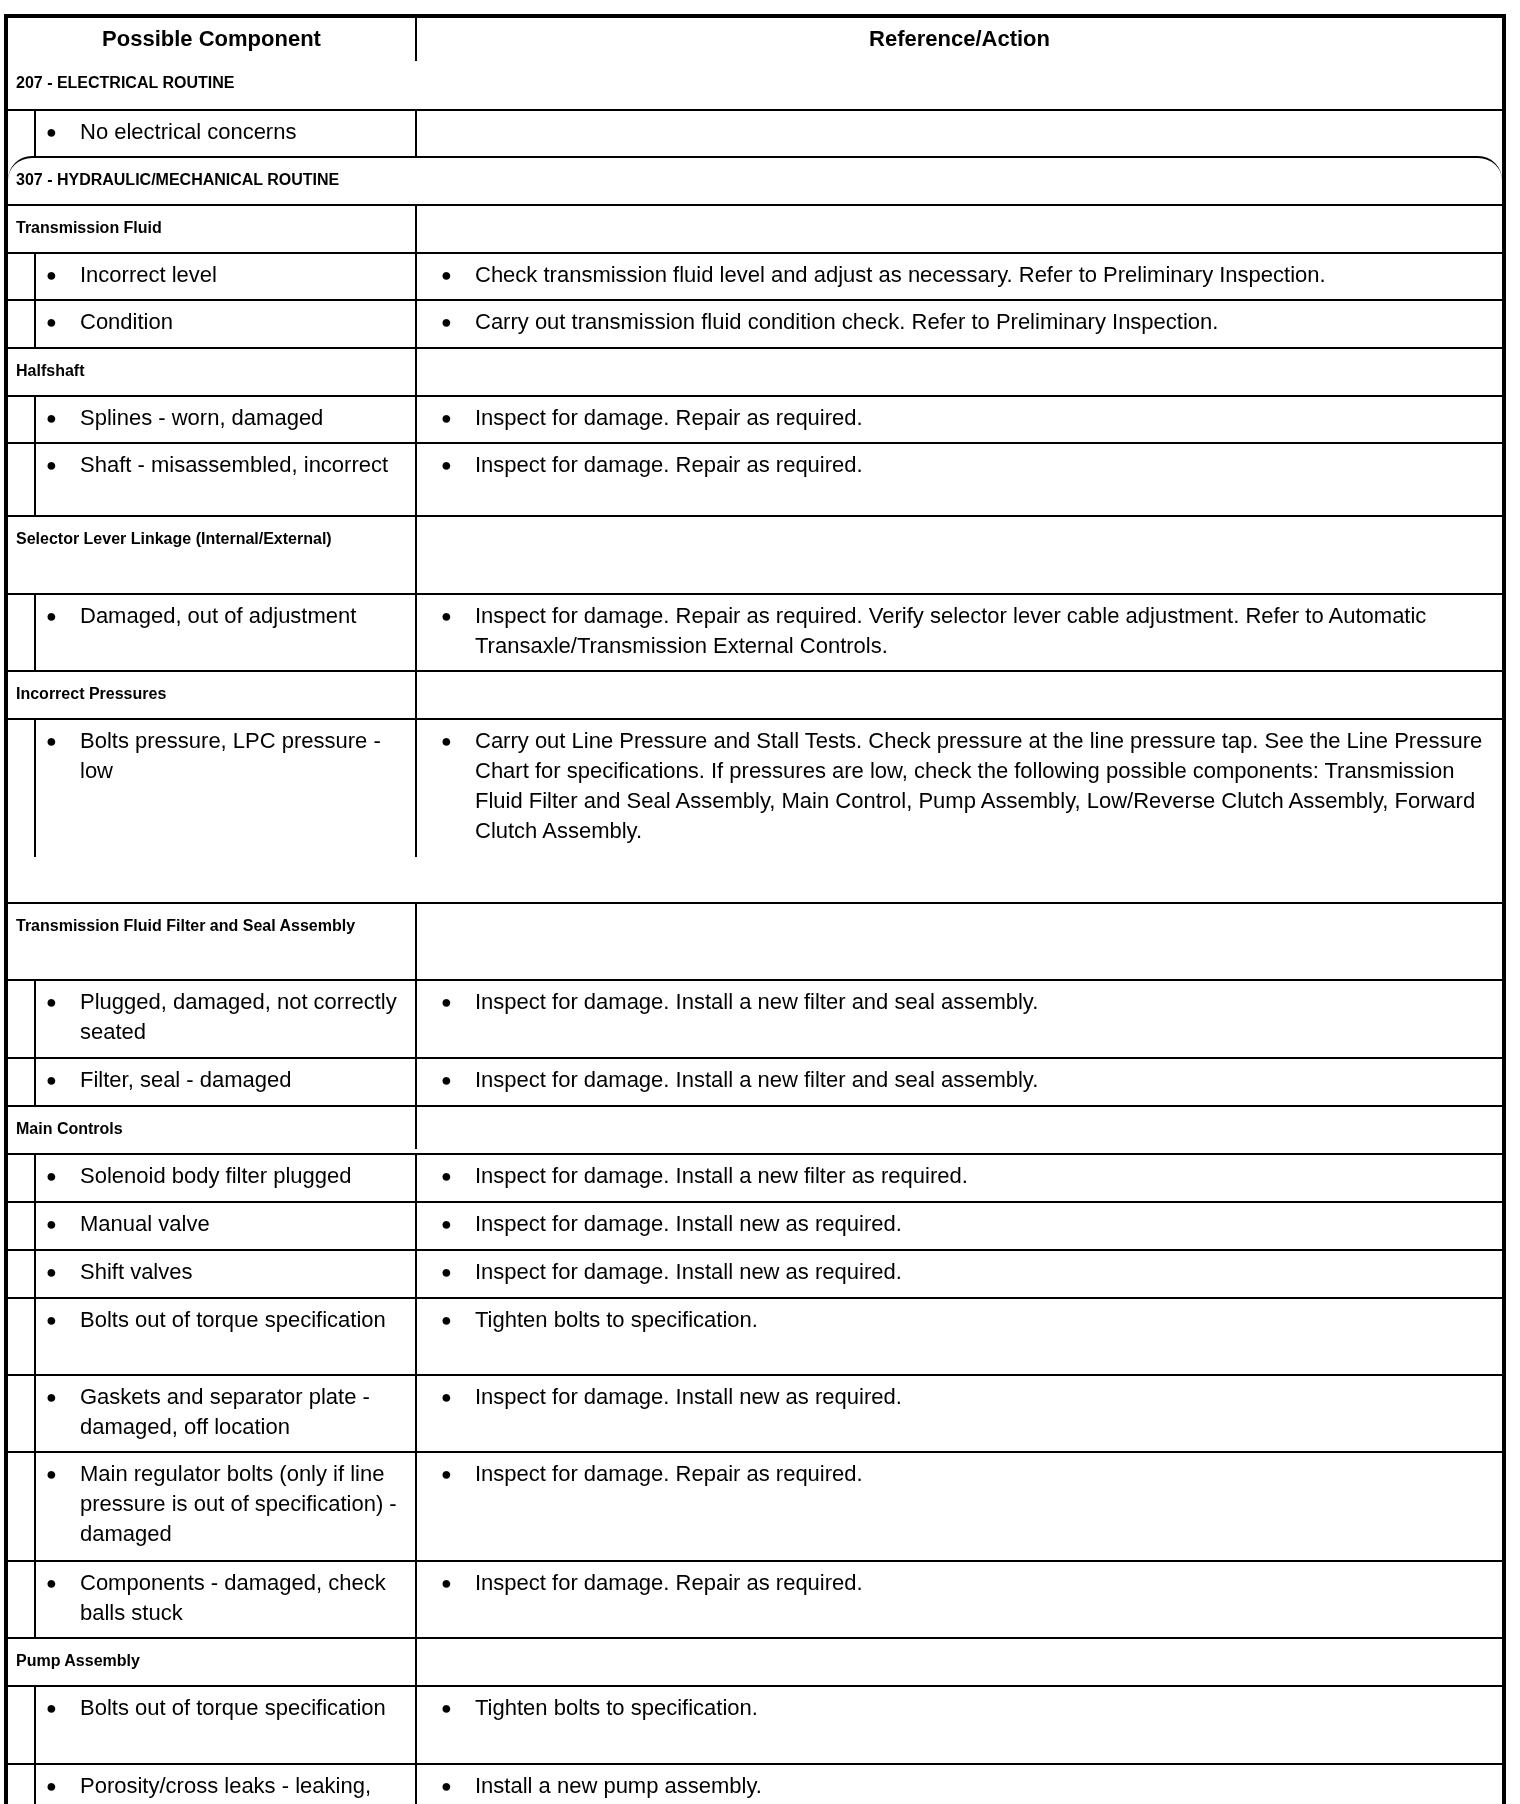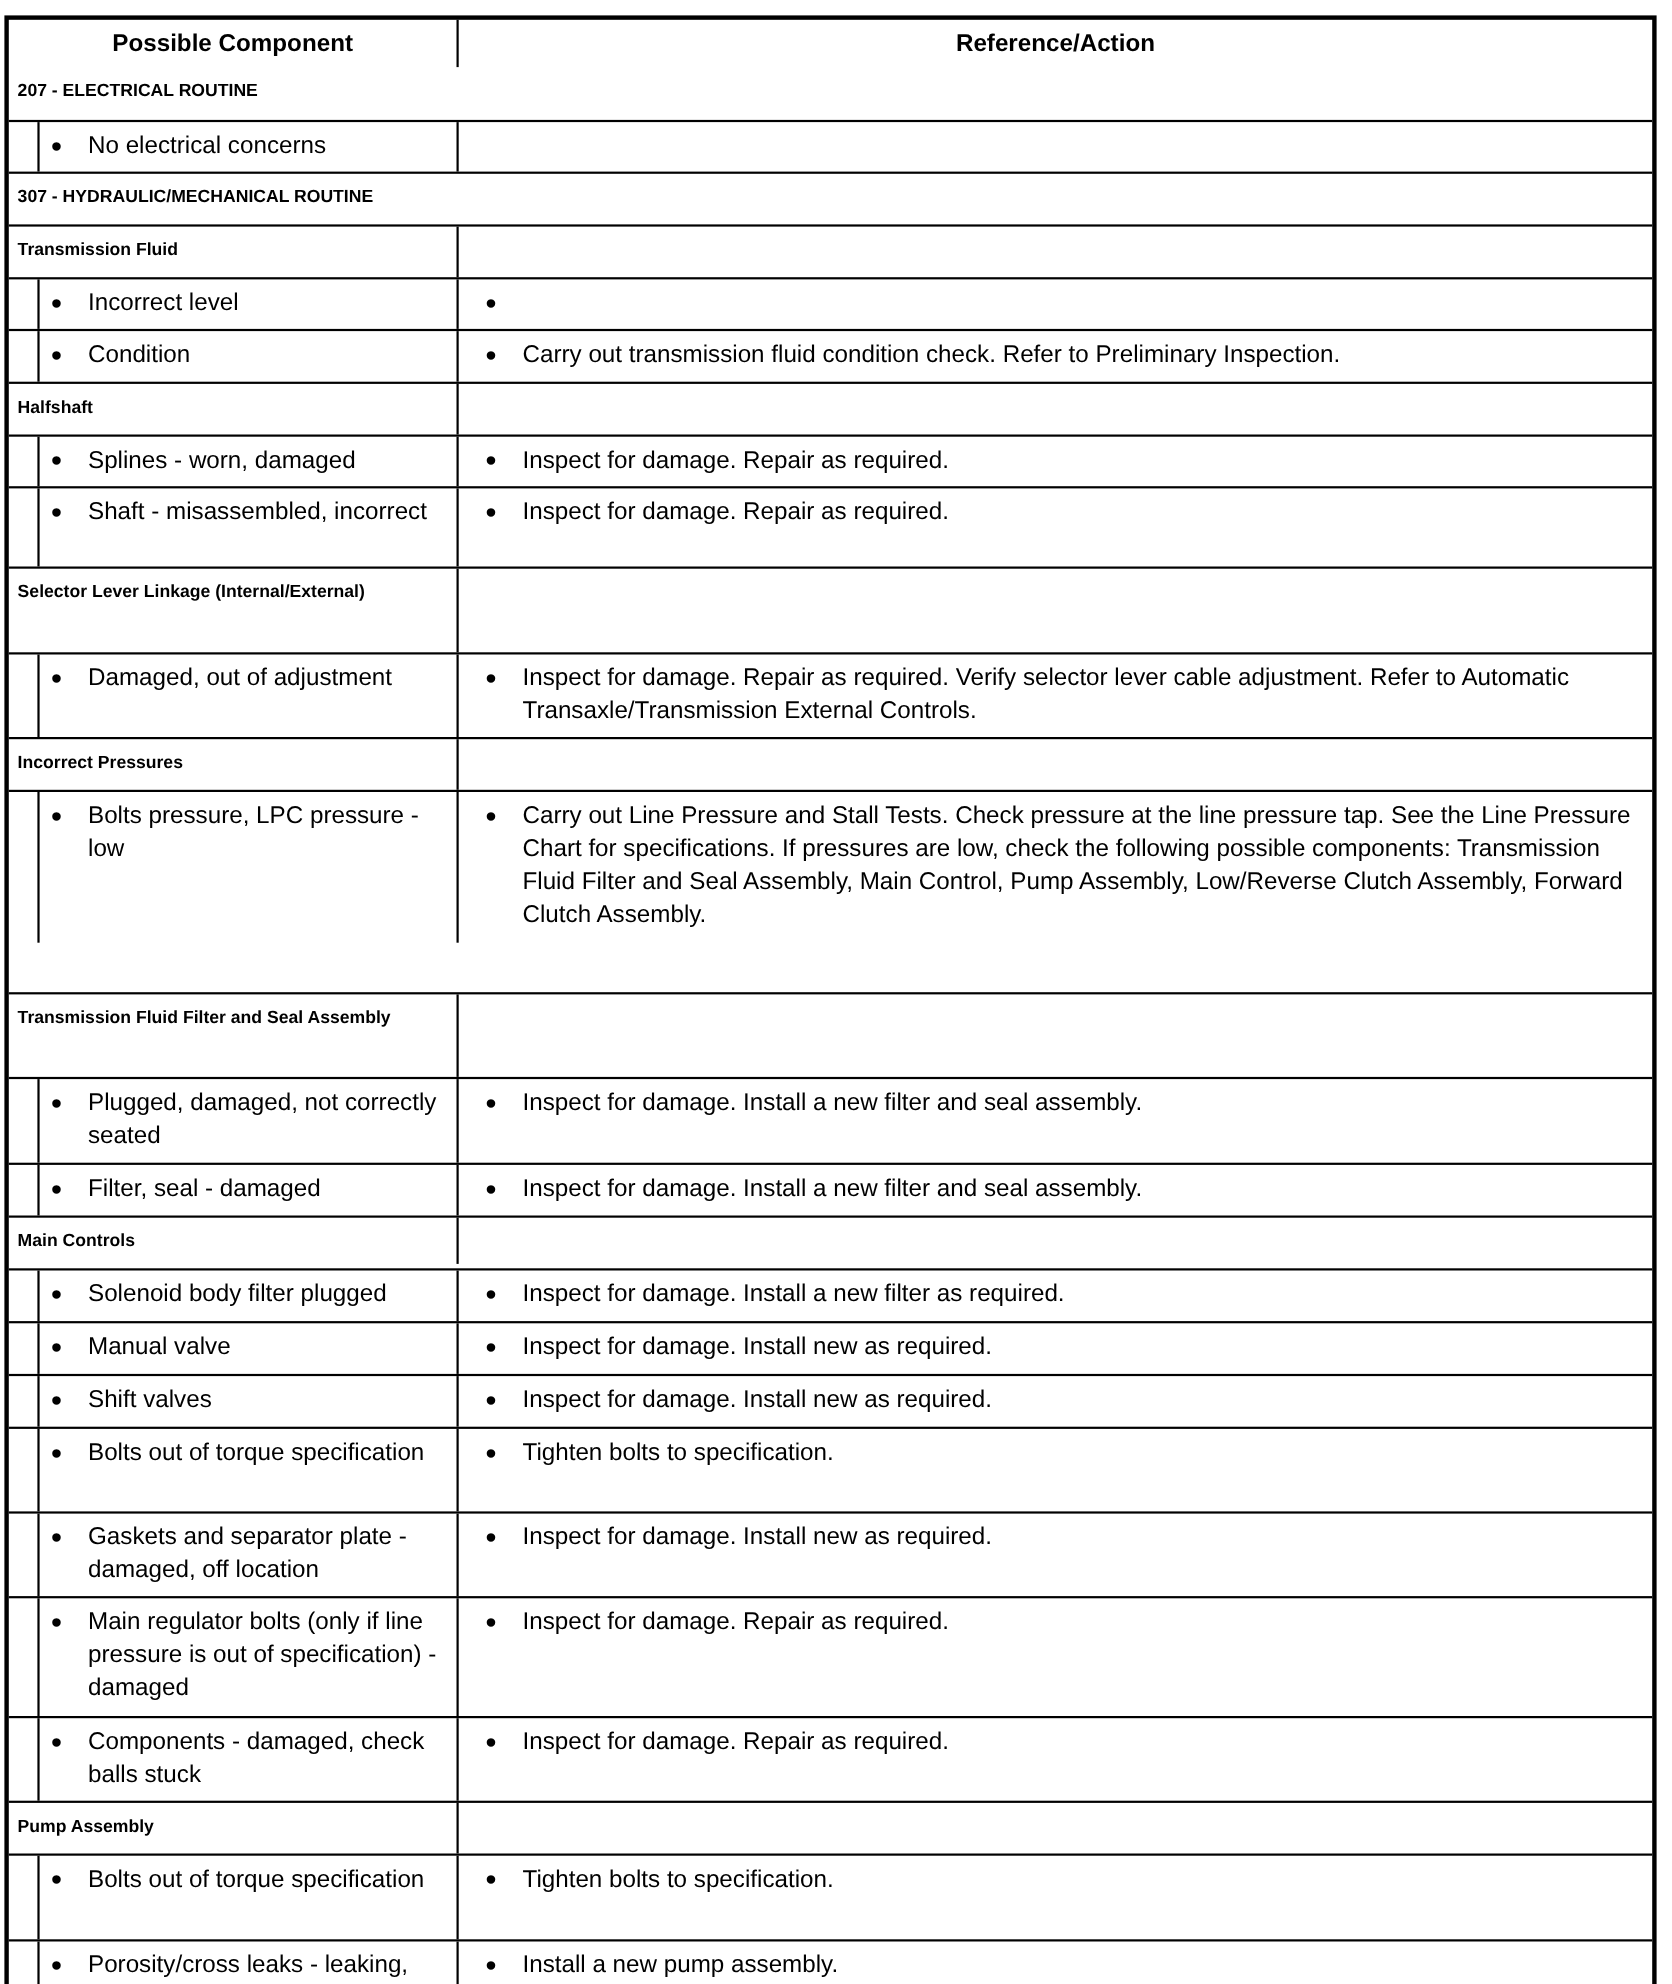--- a/index.html
+++ b/index.html
@@ -33,34 +33,35 @@
       <div class="row" style="height: 48px;">
         <div class="full grp">207 - ELECTRICAL ROUTINE</div>
       </div>
       <div class="row" style="height: 47px;">
         <div class="c1 item">
           <span class="bul">●</span>
           <span class="txt">No electrical concerns</span>
         </div>
         <div class="c2 item"></div>
       </div>
-      <div class="row" style="height: 48px;">
+      <div class="row" style="height: 48px; border-radius: 24px;">
         <div class="full grp">307 - HYDRAULIC/MECHANICAL ROUTINE</div>
       </div>
       <div class="row" style="height: 48px;">
         <div class="c1 grp">Transmission Fluid</div>
         <div class="c2"></div>
       </div>
       <div class="row" style="height: 47px;">
         <div class="c1 item">
           <span class="bul">●</span>
           <span class="txt">Incorrect level</span>
         </div>
         <div class="c2 item">
           <span class="bul">●</span>
+          <span class="txt">Check transmission fluid level and adjust as necessary. Refer to Preliminary Inspection.</span>
         </div>
       </div>
       <div class="row" style="height: 48px;">
         <div class="c1 item">
           <span class="bul">●</span>
           <span class="txt">Condition</span>
         </div>
         <div class="c2 item">
           <span class="bul">●</span>
           <span class="txt">Carry out transmission fluid condition check. Refer to Preliminary Inspection.</span>

